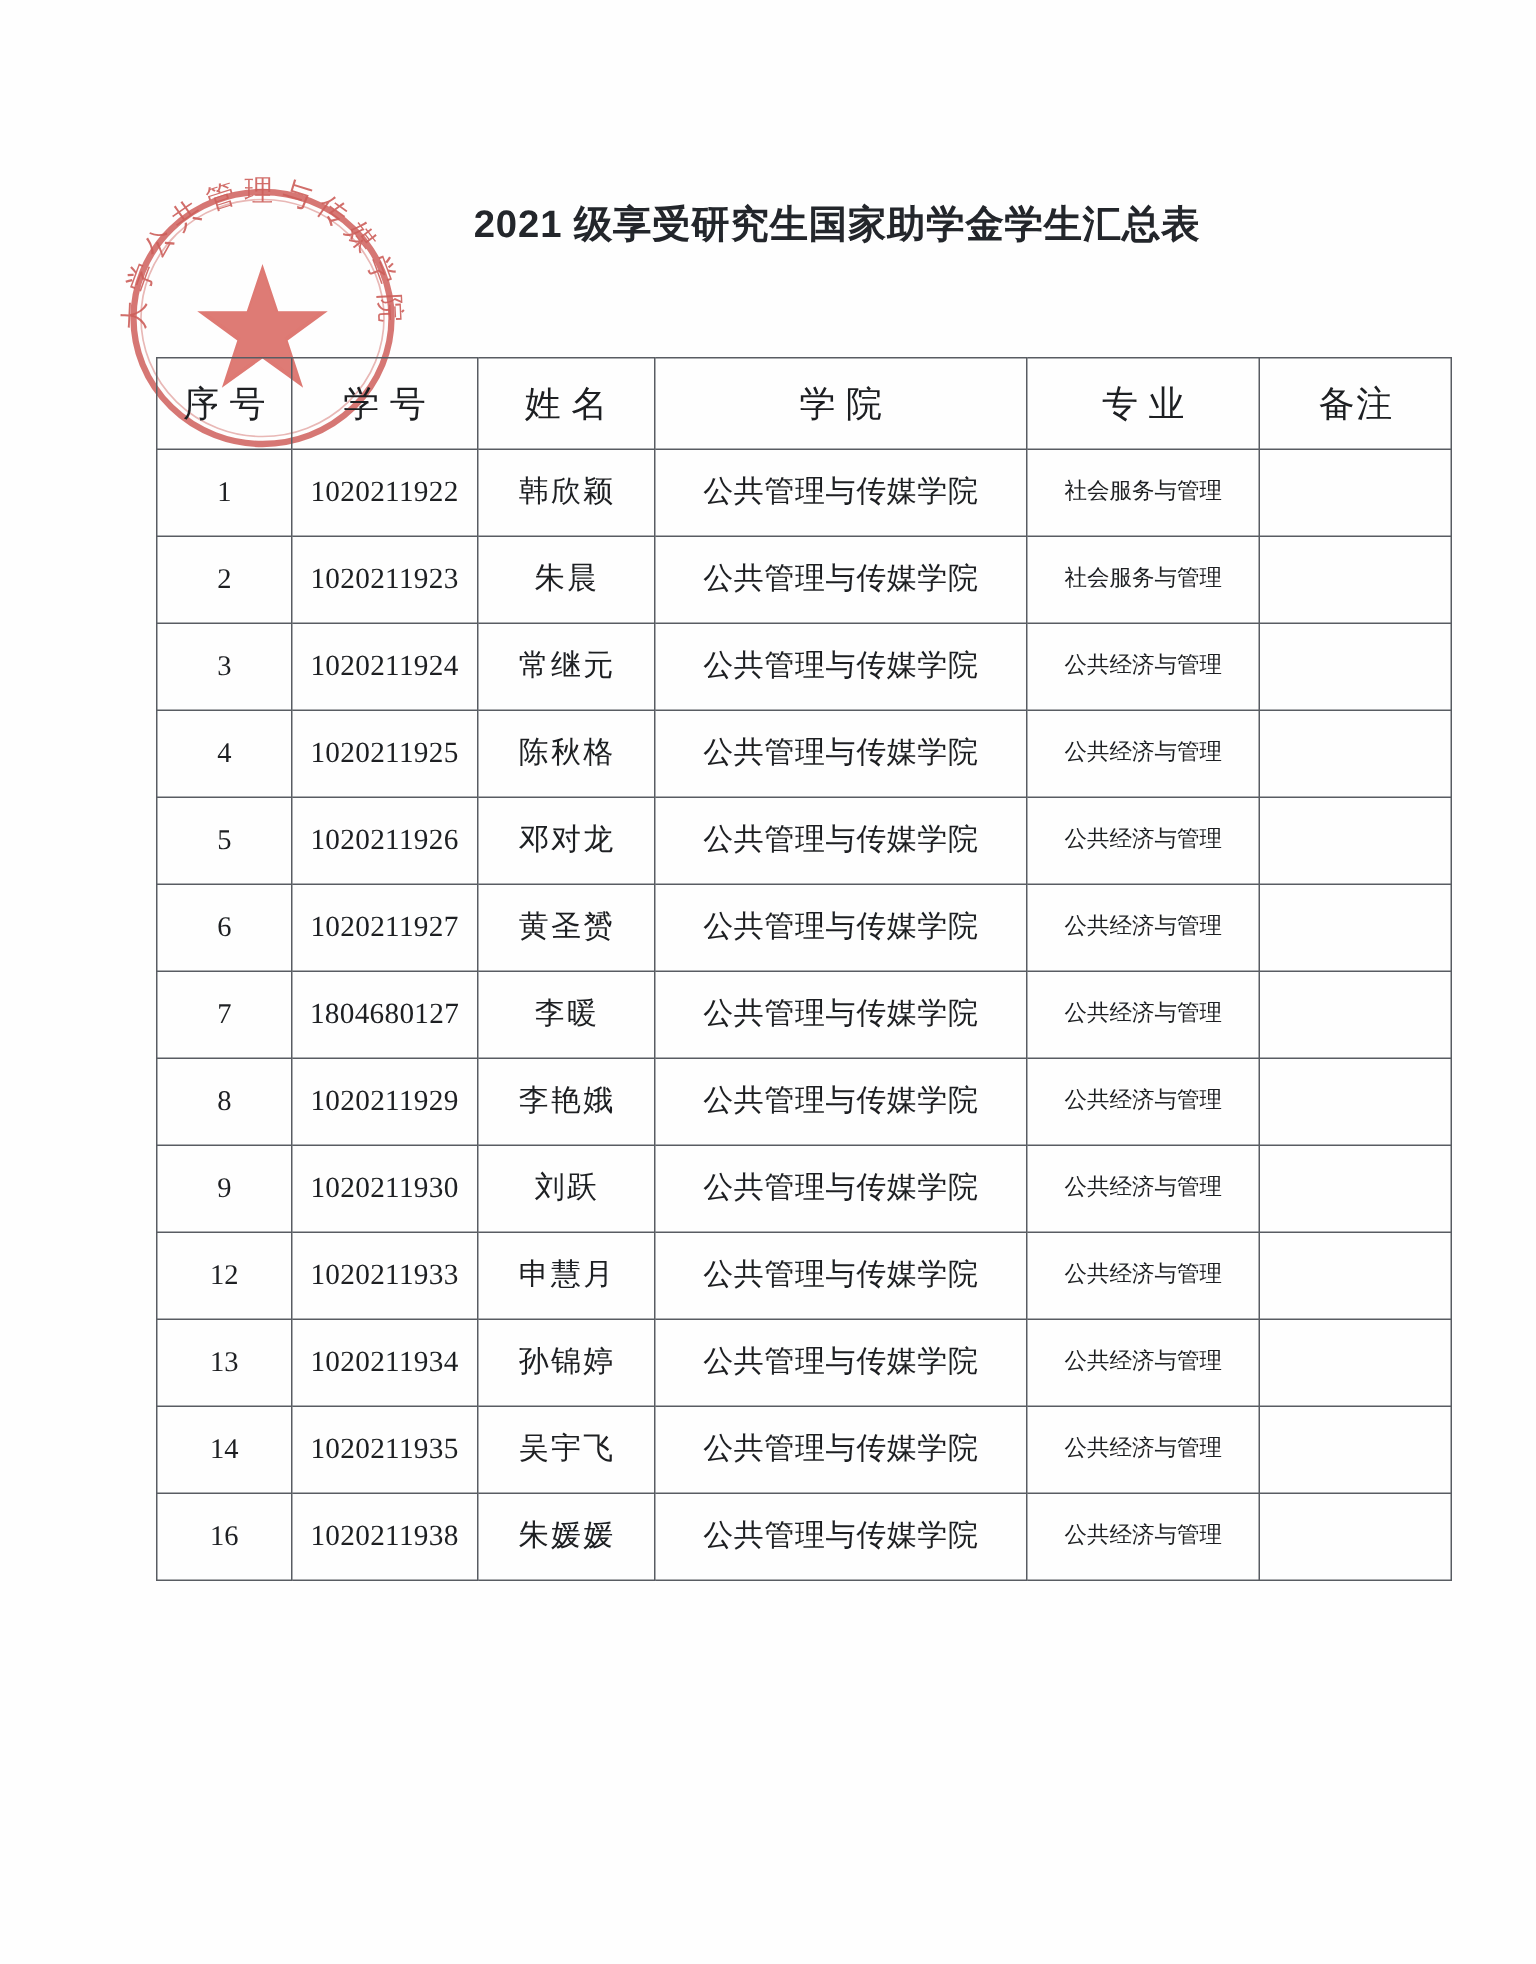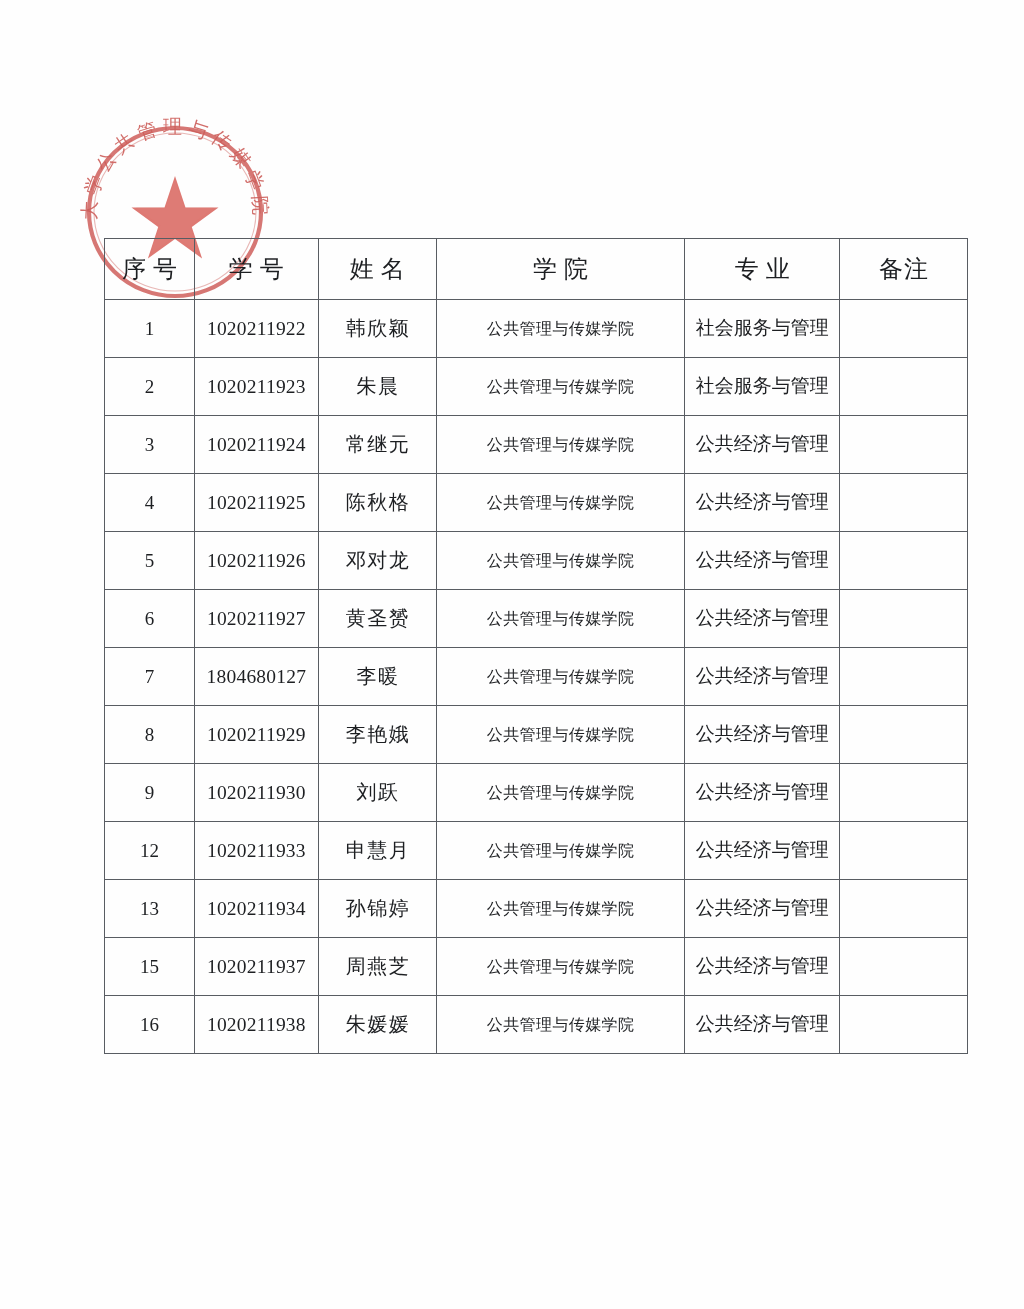--- a/index.html
+++ b/index.html
@@ -89,23 +89,23 @@
   thead th.tight { letter-spacing: 1px; text-indent: 1px; }
 
   tbody td {
     height: 57px;
     font-size: 19.5px;
     line-height: 1.22;
   }
   tbody td.idx  { font-size: 19px; }
   tbody td.sid  { font-size: 19.5px; letter-spacing: 0.2px; }
   tbody td.name { font-size: 20px; letter-spacing: 1.5px; text-indent: 1.5px; }
-  tbody td.coll { font-size: 16px; letter-spacing: 0.4px; }
+  tbody td.coll { font-size: 20px; letter-spacing: 0.4px; }
   tbody td.major {
-    font-size: 19px;
+    font-size: 15px;
     line-height: 1.28;
     padding: 0 6px;
   }
   tbody td.note { }
 </style>
 </head>
 <body>
 
 <div id="page">
 
@@ -120,20 +120,21 @@
 
       <text font-family="'Liberation Serif','DejaVu Serif',serif" font-size="19" fill="#cd5f5b" opacity="0.9" letter-spacing="5">
         <textPath href="#arcPath" startOffset="50%" text-anchor="middle">大学公共管理与传媒学院</textPath>
       </text>
 
       <polygon points="103,68 113.5,99.5 146.5,99.5 119.8,119 130.1,150.5 103,131 75.9,150.5 86.2,119 59.5,99.5 92.5,99.5" fill="#d9635c" opacity="0.86"></polygon>
       <polygon points="103,72 112,99.8 141.5,99.8 117.7,117.2 126.8,145 103,127.8 79.2,145 88.3,117.2 64.5,99.8 94,99.8" fill="#e08079" opacity="0.35"></polygon>
     </svg>
   </div>
 
+  <div id="doc-title">2021 级享受研究生国家助学金学生汇总表</div>
 
   <div id="roster-wrap">
     <table class="roster">
       <colgroup>
         <col class="c-idx">
           <col class="c-sid">
           <col class="c-name">
         <col class="c-coll">
           <col class="c-major">
           <col class="c-note">
@@ -231,23 +232,23 @@
           </tr>
           <tr>
             <td class="idx">13</td>
             <td class="sid">1020211934</td>
             <td class="name">孙锦婷</td>
             <td class="coll">公共管理与传媒学院</td>
             <td class="major">公共经济与管理</td>
             <td class="note"></td>
           </tr>
           <tr>
-            <td class="idx">15</td>
-            <td class="sid">1020211937</td>
-            <td class="name">周燕芝</td>
+            <td class="idx">14</td>
+            <td class="sid">1020211935</td>
+            <td class="name">吴宇飞</td>
             <td class="coll">公共管理与传媒学院</td>
             <td class="major">公共经济与管理</td>
             <td class="note"></td>
           </tr>
           <tr>
             <td class="idx">16</td>
             <td class="sid">1020211938</td>
             <td class="name">朱媛媛</td>
             <td class="coll">公共管理与传媒学院</td>
             <td class="major">公共经济与管理</td>

